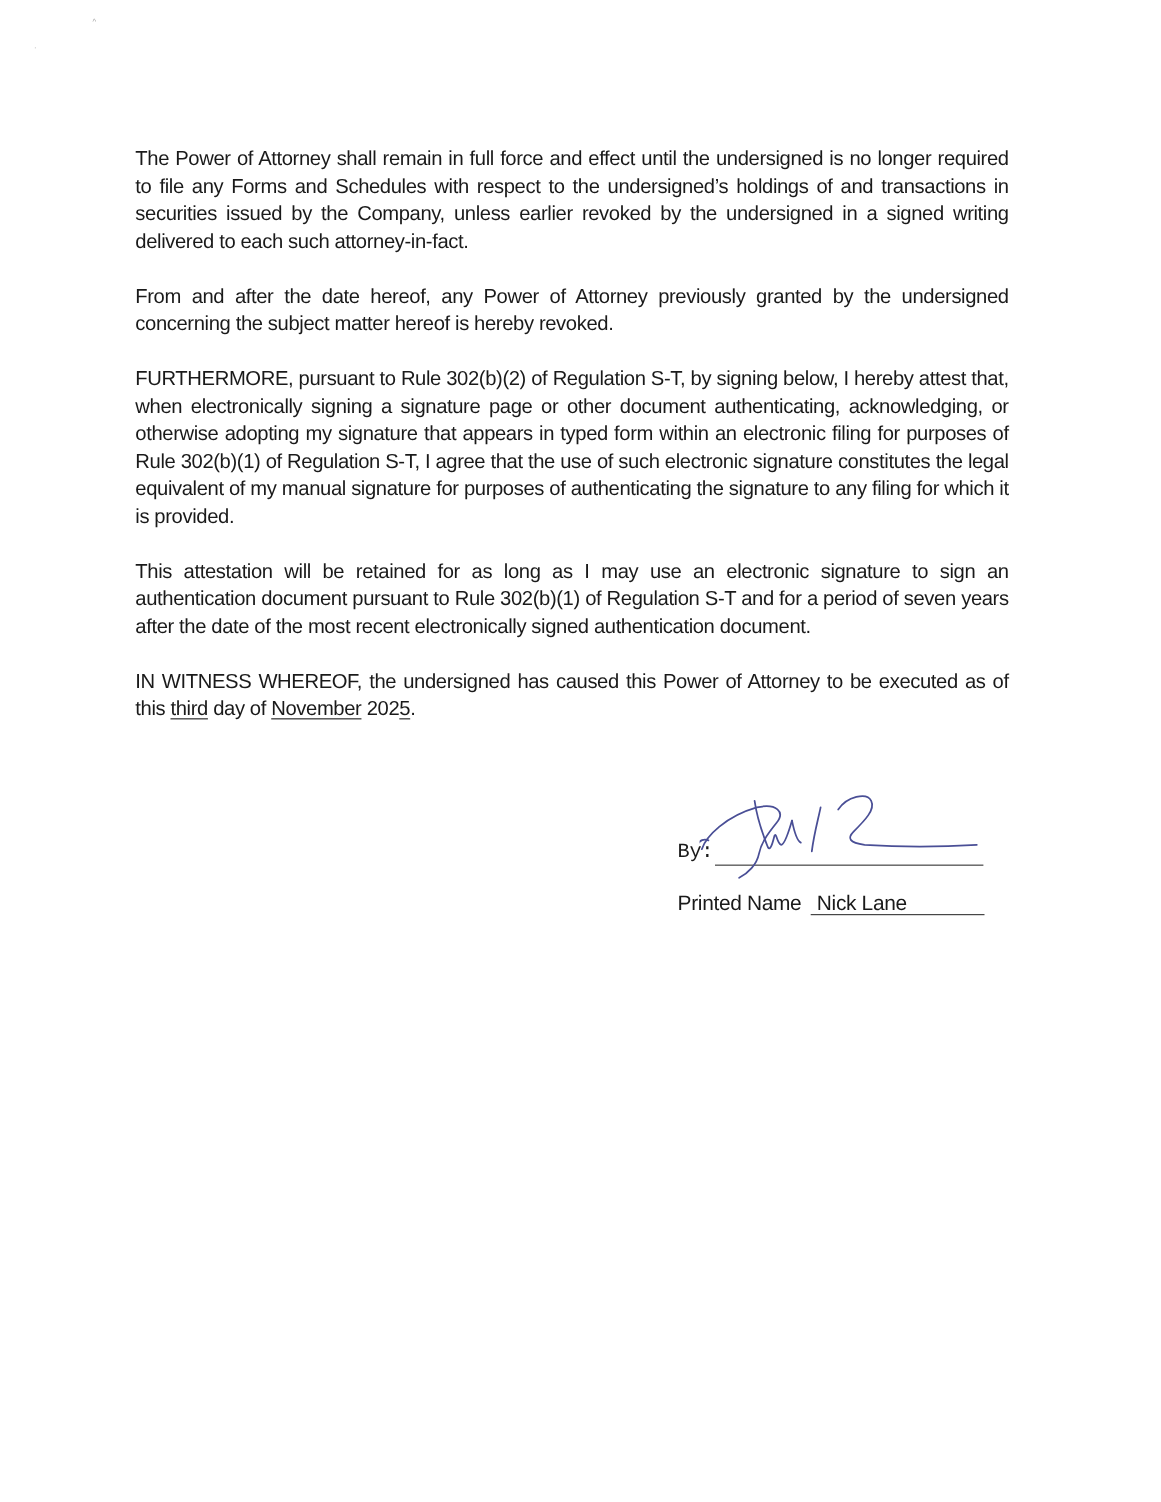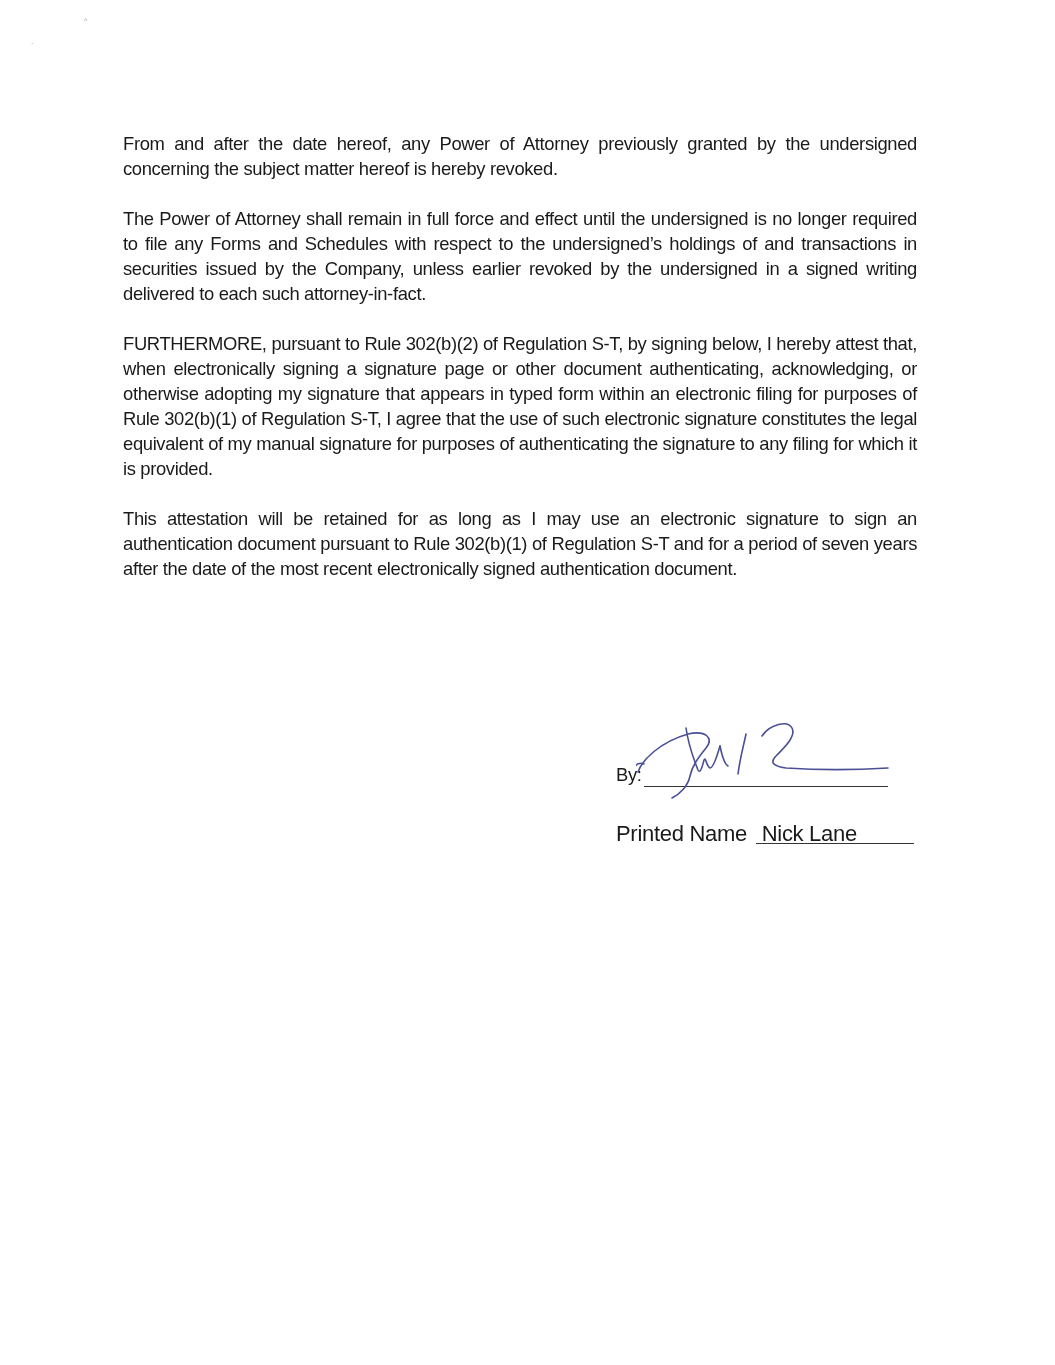--- a/index.html
+++ b/index.html
@@ -51,41 +51,42 @@
     }
     .by-row {
       position: absolute;
       left: 0;
       top: 50px;
       font-size: 18.4px;
       line-height: 25px;
       letter-spacing: -0.3px;
       display: flex;
       align-items: flex-end;
+      font-family: Liberation Mono, monospace;
     }
     .by-line {
       display: inline-block;
       width: 244px;
       border-bottom: 1.2px solid #333;
       height: 16px;
       margin-left: 2px;
     }
     .signature {
       position: absolute;
       left: 20px;
       top: 0px;
       width: 270px;
       height: 90px;
       pointer-events: none;
     }
     .name-row {
       position: absolute;
       left: 0;
-      top: 109px;
-      font-size: 22px;
+      top: 97px;
+      font-size: 19px;
       line-height: 25px;
       letter-spacing: -0.3px;
       white-space: nowrap;
     }
     .name-value {
       display: inline-block;
       width: 158px;
       border-bottom: 1.2px solid #333;
       padding-left: 6px;
       box-sizing: border-box;
@@ -93,24 +94,25 @@
       margin-left: 3px;
     }
   </style>
 </head>
 <body>
 
 <span class="speck speck-1">^</span>
 <span class="speck speck-2">·</span>
 
 <div class="doc-body">
+  <p class="para">The Power of Attorney shall remain in full force and effect until the undersigned is no longer required to file any Forms and Schedules with respect to the undersigned’s holdings of and transactions in securities issued by the Company, unless earlier revoked by the undersigned in a signed writing delivered to each such attorney-in-fact.</p>
   <p class="para">From and after the date hereof, any Power of Attorney previously granted by the undersigned concerning the subject matter hereof is hereby revoked.</p>
-  <p class="para">The Power of Attorney shall remain in full force and effect until the undersigned is no longer required to file any Forms and Schedules with respect to the undersigned’s holdings of and transactions in securities issued by the Company, unless earlier revoked by the undersigned in a signed writing delivered to each such attorney-in-fact.</p>
   <p class="para">FURTHERMORE, pursuant to Rule 302(b)(2) of Regulation S-T, by signing below, I hereby attest that, when electronically signing a signature page or other document authenticating, acknowledging, or otherwise adopting my signature that appears in typed form within an electronic filing for purposes of Rule 302(b)(1) of Regulation S-T, I agree that the use of such electronic signature constitutes the legal equivalent of my manual signature for purposes of authenticating the signature to any filing for which it is provided.</p>
   <p class="para">This attestation will be retained for as long as I may use an electronic signature to sign an authentication document pursuant to Rule 302(b)(1) of Regulation S-T and for a period of seven years after the date of the most recent electronically signed authentication document.</p>
+  <p class="para"><span>IN WITNESS WHEREOF, the undersigned has caused this Power of Attorney to be executed as of this </span><span class="u">third</span><span> day of </span><span class="u">November</span><span> 202</span><span class="u">5</span><span>.</span></p>
 </div>
 
 <div class="sig-block">
   <div class="by-row">
     <span>By:</span>
     <span class="by-line"></span>
   </div>
 
   <svg class="signature" viewBox="0 0 270 90" xmlns="http://www.w3.org/2000/svg">
     <g fill="none" stroke="#4a4f96" stroke-width="1.6" stroke-linecap="round" stroke-linejoin="round">

